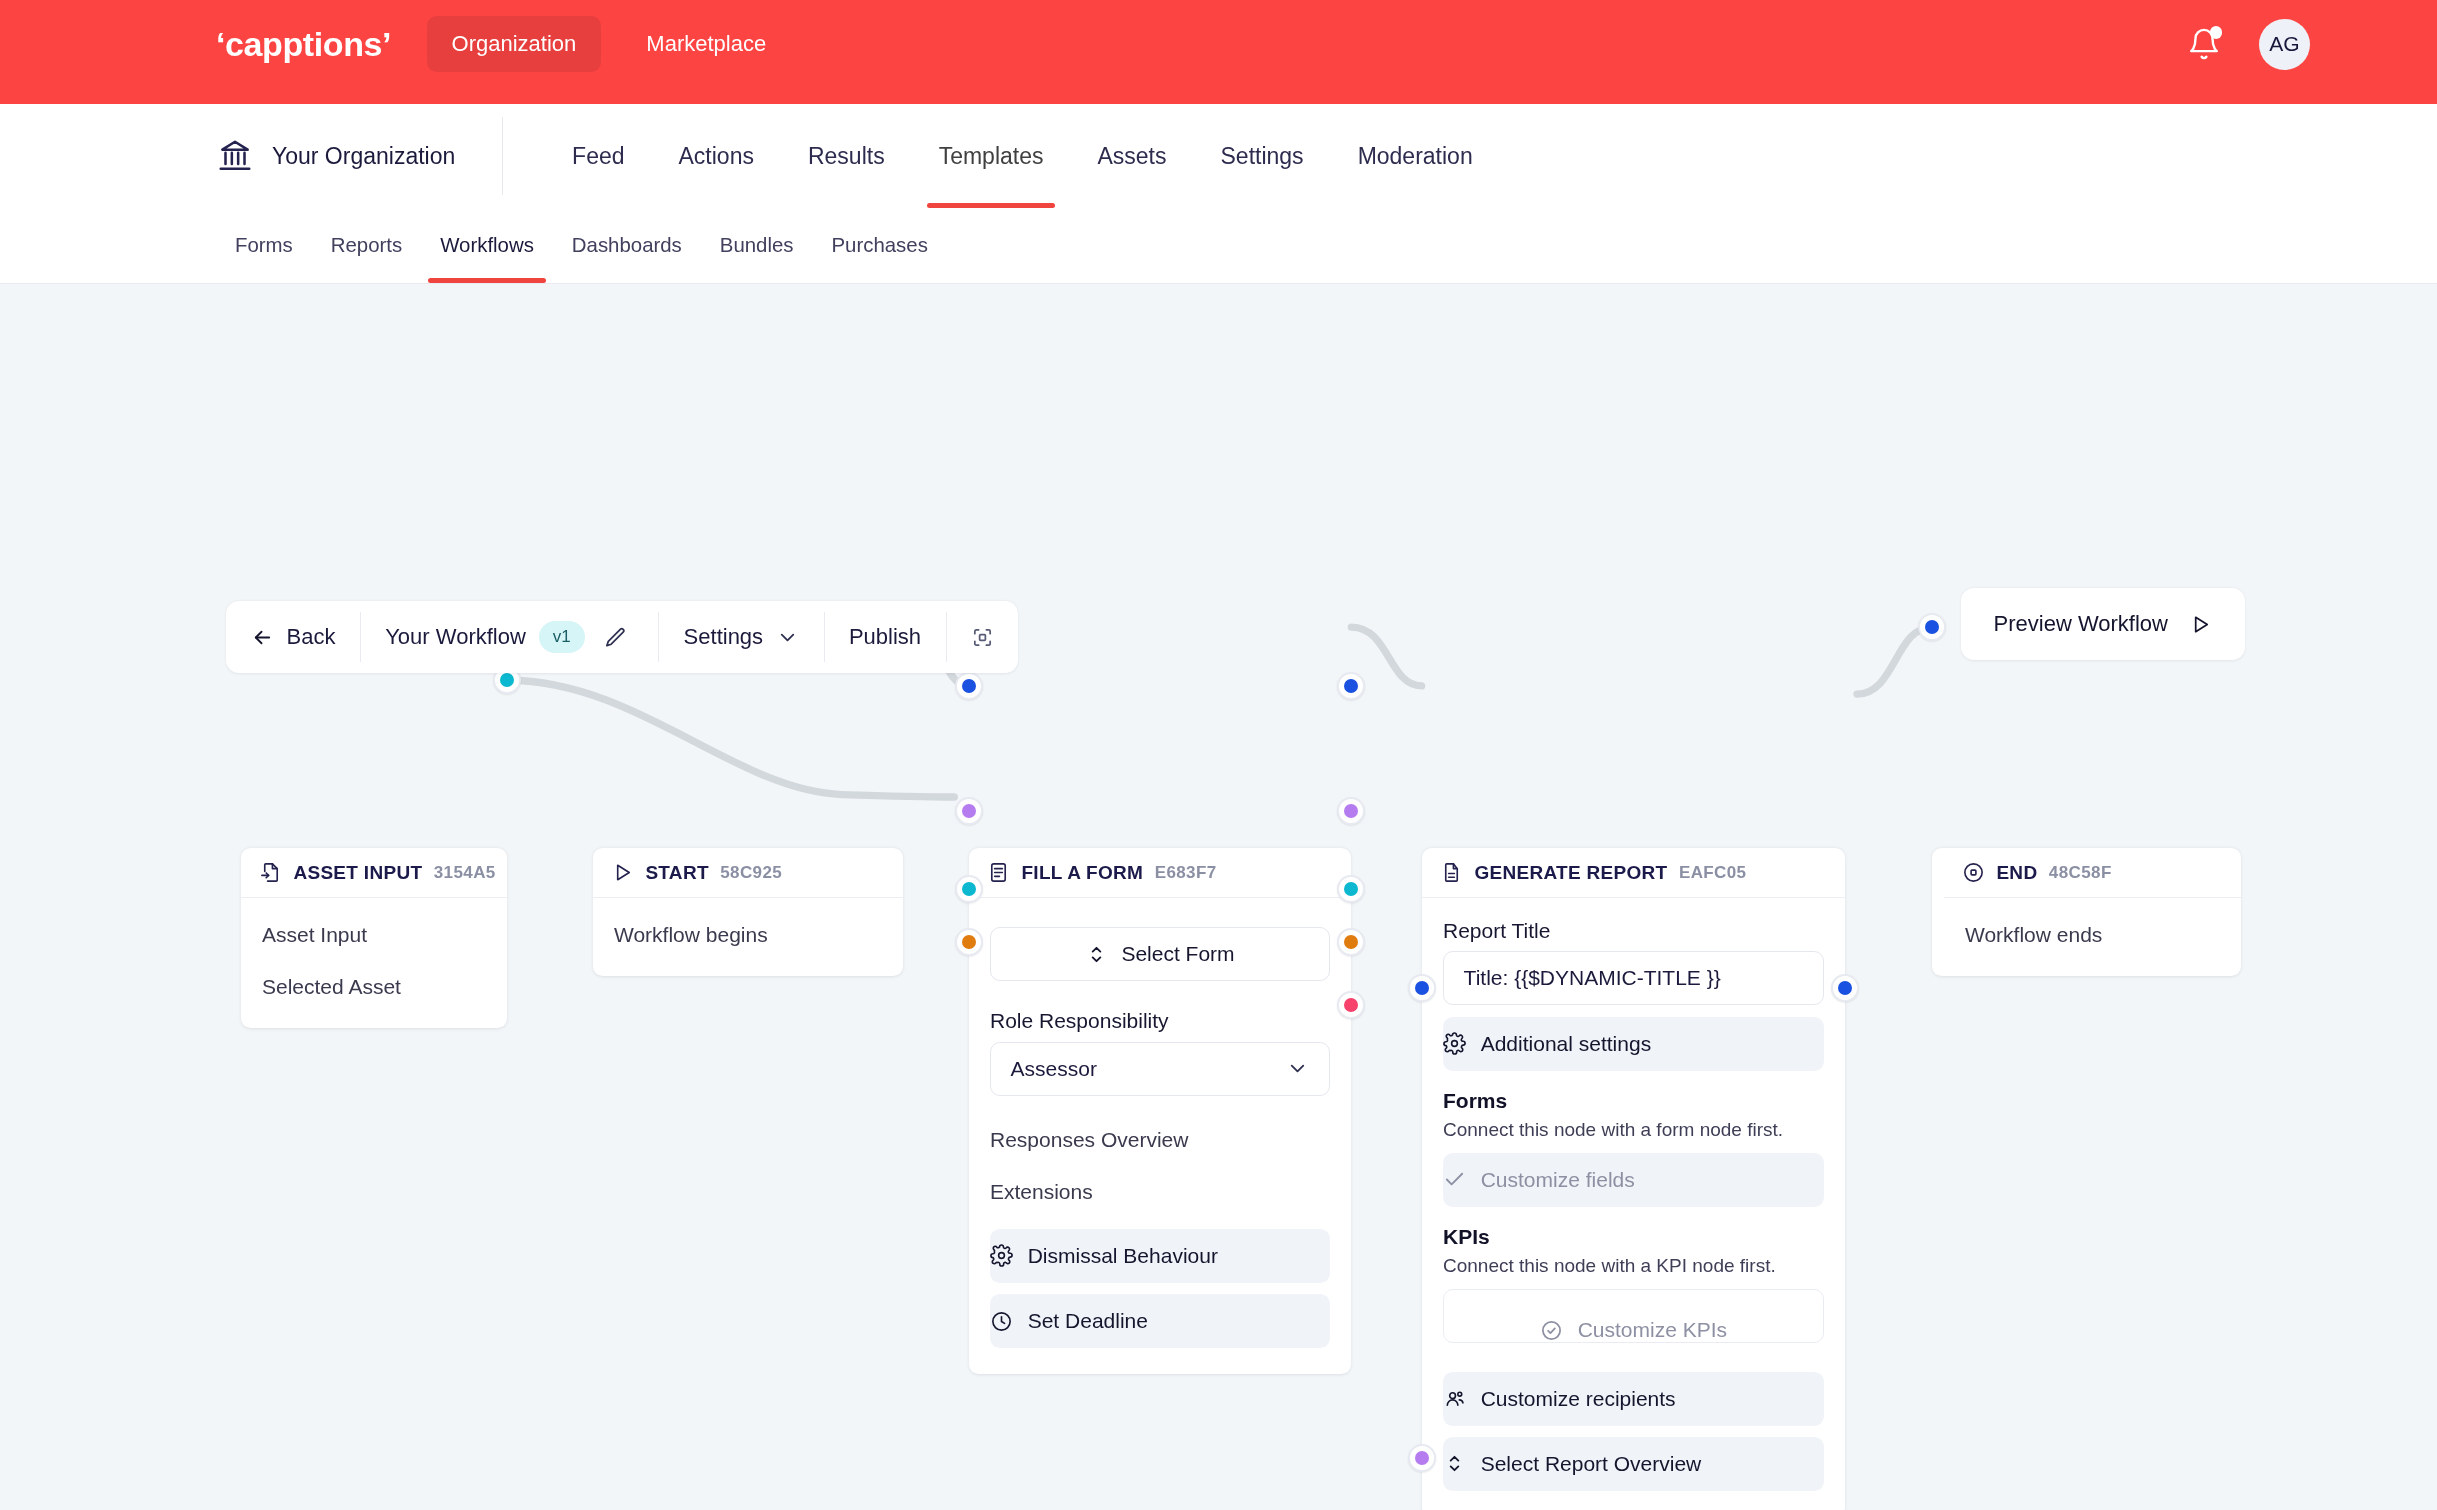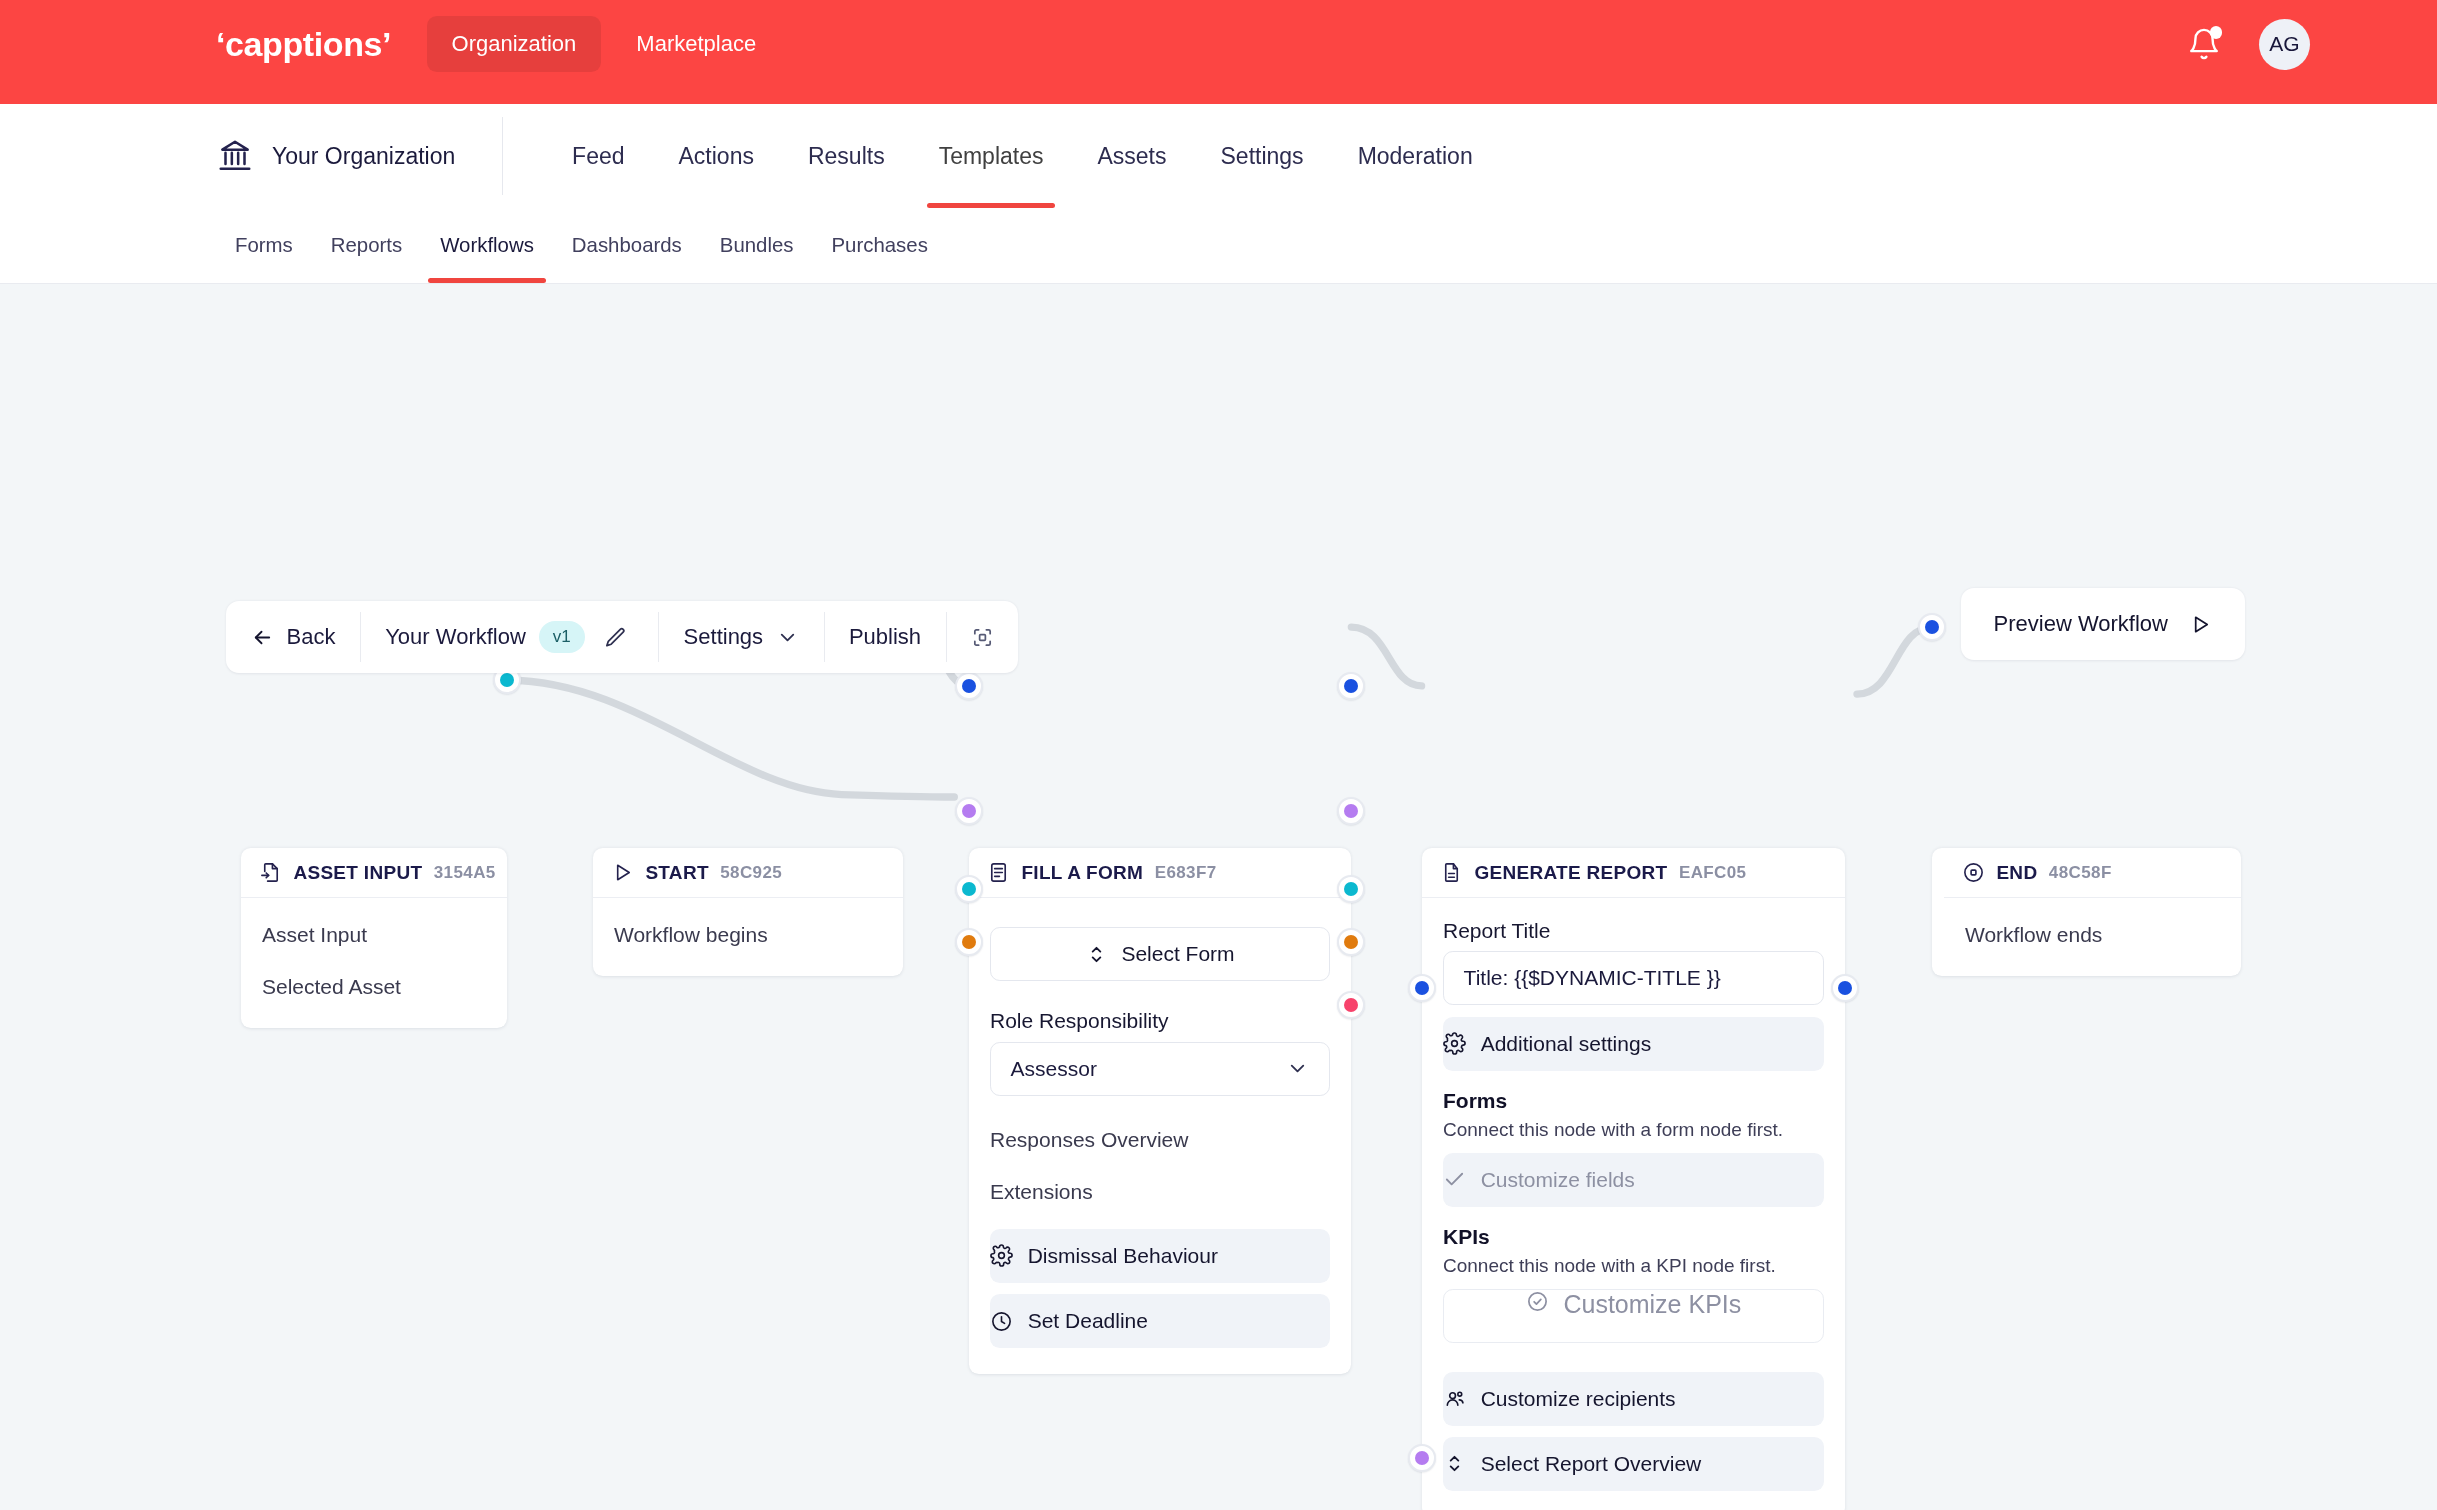--- a/index.html
+++ b/index.html
@@ -13,21 +13,21 @@
   
   .topbar {
     height: 104px; background: #fc4543;
     display: flex; align-items: center; padding: 0 46px 16px 216px;
     position: relative;
   }
   .brand {
     color: #fff; font-size: 34px; font-weight: 700;
     letter-spacing: -0.4px; font-style: normal;
   }
-  .topnav { display: flex; align-items: center; margin-left: 36px; gap: 11px; }
+  .topnav { display: flex; align-items: center; margin-left: 36px; gap: 21px; }
   .topnav-item {
     color: #fff; font-size: 22px; padding: 14.7px 24.5px;
     border-radius: 9.8px; cursor: pointer; white-space: nowrap;
   }
   .topnav-item.active { background: rgba(0,0,0,0.085); }
   .topbar-right {
     margin-left: auto; display: flex; align-items: center; gap: 38px;
     padding-right: 82px;
   }
   .bell { position: relative; width: 34px; height: 34px; cursor: pointer; }
@@ -160,22 +160,22 @@
   .softbtn {
     margin: 11.4px 21px; height: 54px; background: #f0f3f8;
     border-radius: 9.8px; display: flex; align-items: center;
     justify-content: flex-start; gap: 14.7px;
     font-size: 21px; color: #15152e; cursor: pointer;
   }
   .softbtn.muted { color: #8d90a2; }
   .outlinebtn {
     margin: 11.4px 21px; height: 54px; background: #fff;
     border: 0.8px solid #e9ecf2; border-radius: 9.8px;
-    display: flex; align-items: flex-start; justify-content: center; gap: 14.7px;
-    font-size: 25px; color: #8d90a2; cursor: pointer;
+    display: flex; align-items: flex-end; justify-content: center; gap: 14.7px;
+    font-size: 21px; color: #8d90a2; cursor: pointer;
   }
   .group-label { font-size: 21px; color: #171731; margin: 13px 21px 4.9px; font-weight: 500; }
   .sect-title  { font-size: 21px; color: #111128; margin: 18px 21px 6.5px; font-weight: 600; }
   .hint        { font-size: 19px; color: #3e3e57; margin: 0 21px 4.9px; }
   .ico { width: 23px; height: 23px; flex: none; }
 </style>
 </head>
 <body>
 
 <div class="topbar">

